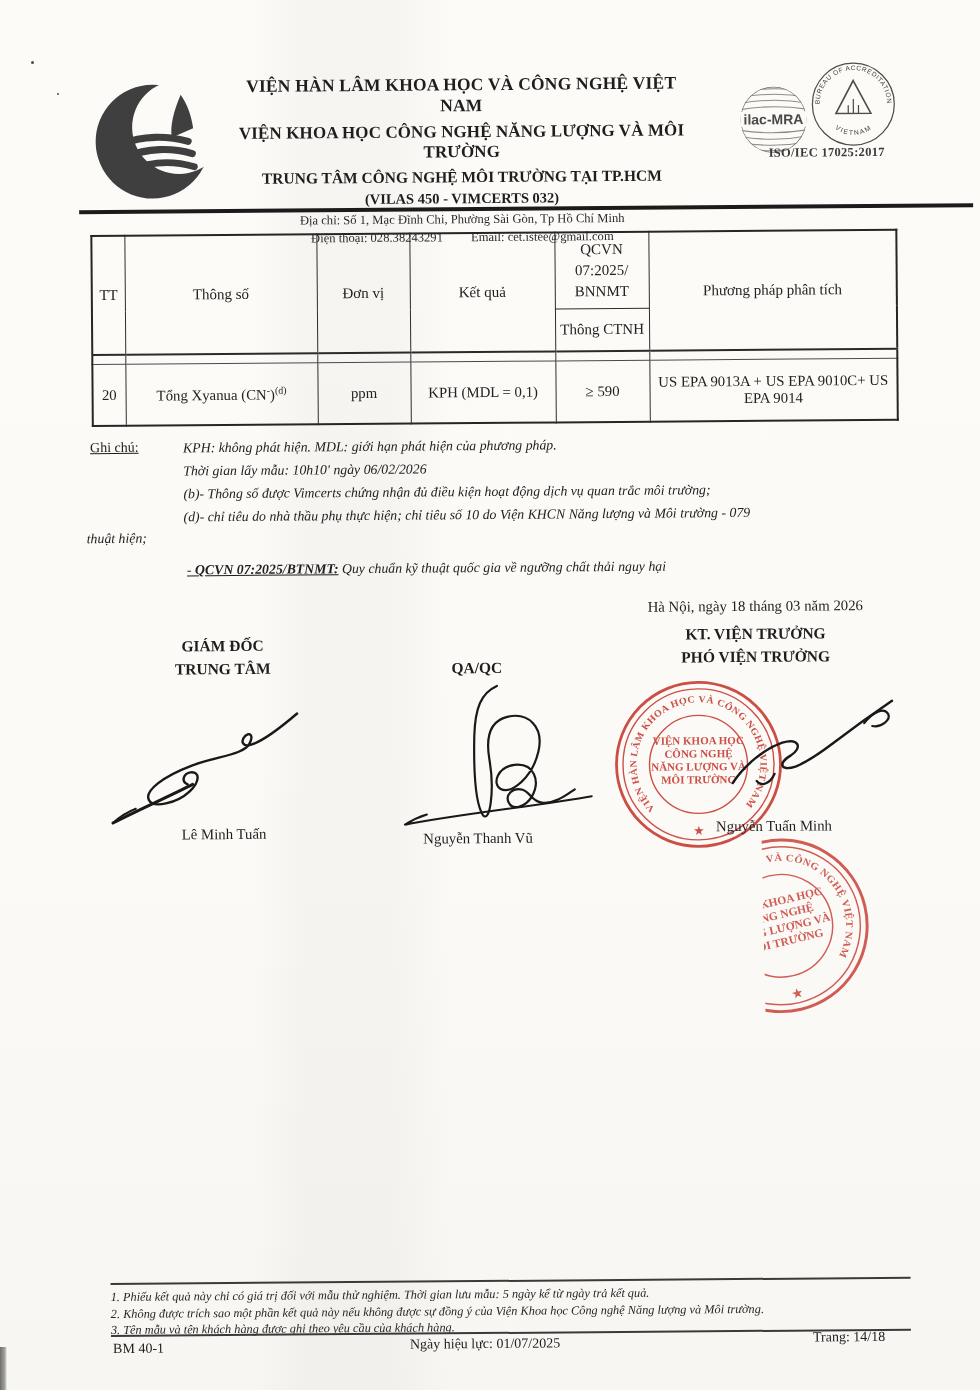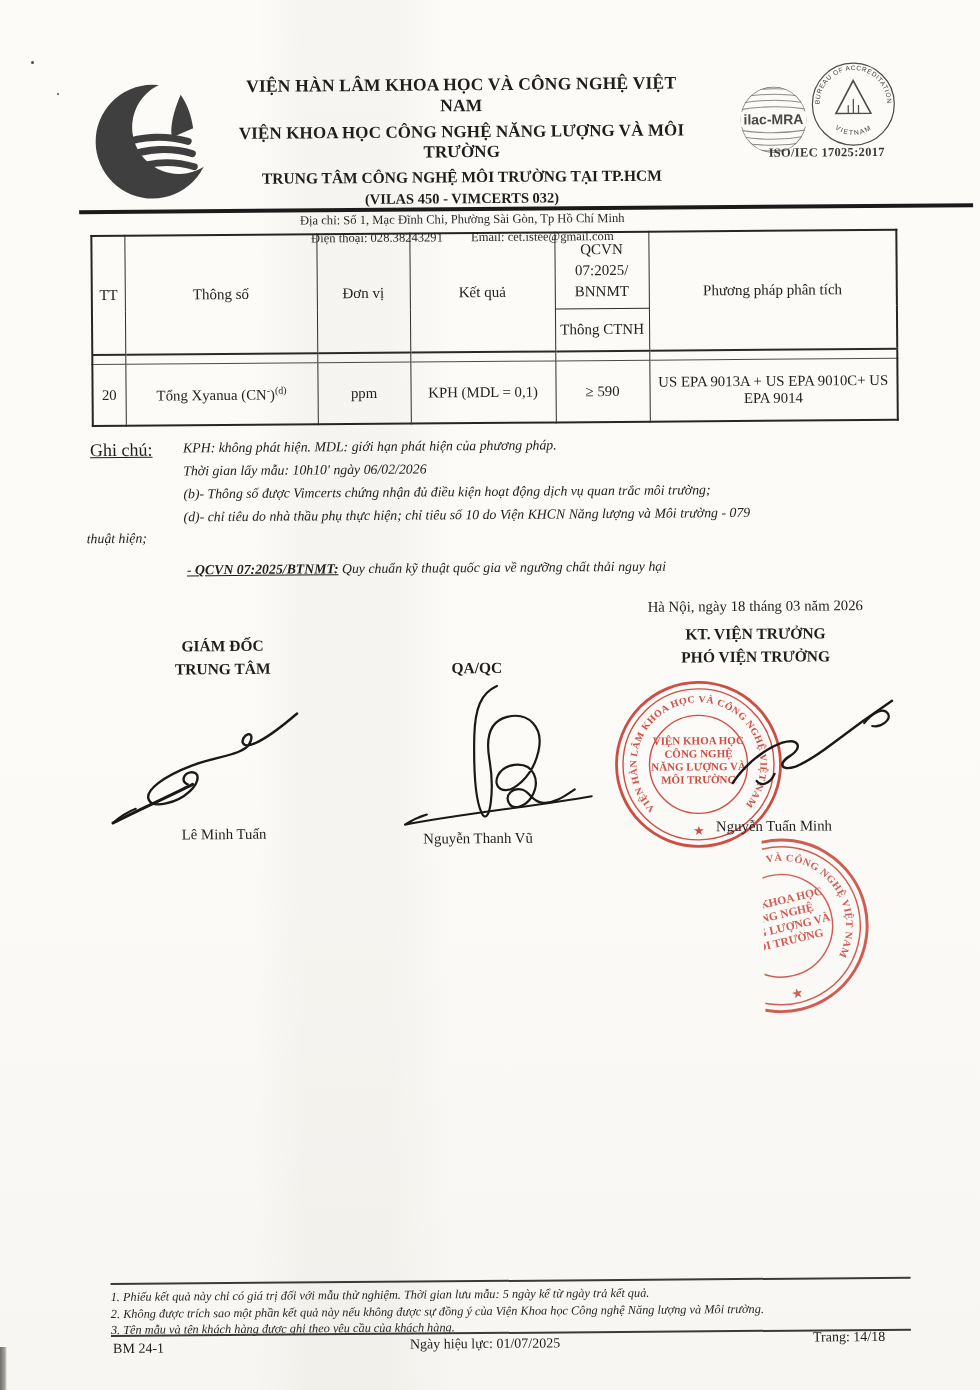--- a/index.html
+++ b/index.html
@@ -23,21 +23,21 @@
   .rule{background:#1b1b1b;height:4px;}
   
   table.rtable{border-collapse:collapse;border:2px solid #262626;table-layout:fixed;}
   table.rtable td{border:1.5px solid #2d2d2d;text-align:center;vertical-align:middle;
     font-size:15px;padding:0 4px;color:#222;}
   td.qtop{line-height:21px;}
   tr.spacer td{border-top:2.6px solid #2a2a2a;border-bottom:1.1px solid #4a4a4a;height:8px;padding:0;}
   tr.datarow td{height:60px;font-size:14.8px;}
   sup{font-size:10px;}
   
-  .gc-label{font-size:18px;text-decoration:underline;}
+  .gc-label{font-size:14px;text-decoration:underline;}
   .gc-items{font-size:13.8px;font-style:italic;line-height:23px;color:#222;}
   .gc-cont{font-size:13.8px;font-style:italic;}
   .gc-reg{font-size:13.8px;font-style:italic;}
   .gc-reg .reglab{font-weight:bold;text-decoration:underline;}
   
   .sig-date{font-size:14.8px;}
   .sig-title{font-size:15.5px;font-weight:bold;line-height:23px;}
   .sig-name{font-size:14.8px;}
   .sigpath{stroke:#191919;fill:none;stroke-linecap:round;stroke-linejoin:round;}
   
@@ -261,21 +261,21 @@
     </svg>
   </div>
 
   <div class="abs fline" style="left:106px;top:1280px;width:800px;"></div>
   <div class="abs fnotes" style="left:106px;top:1286px;width:810px;">
     <div>1. Phiếu kết quả này chỉ có giá trị đối với mẫu thử nghiệm. Thời gian lưu mẫu: 5 ngày kể từ ngày trả kết quả.</div>
     <div>2. Không được trích sao một phần kết quả này nếu không được sự đồng ý của Viện Khoa học Công nghệ Năng lượng và Môi trường.</div>
     <div>3. Tên mẫu và tên khách hàng được ghi theo yêu cầu của khách hàng.</div>
   </div>
   <div class="abs fline" style="left:106px;top:1332px;width:800px;"></div>
-  <div class="abs fsmall" style="left:108px;top:1338px;">BM 24-1</div>
+  <div class="abs fsmall" style="left:108px;top:1338px;">BM 40-1</div>
   <div class="abs ctr fsmall" style="left:330px;top:1336px;width:300px;">Ngày hiệu lực: 01/07/2025</div>
   <div class="abs fsmall" style="left:808px;top:1332px;">Trang: 14/18</div>
 
 </div>
 
 <div class="speck" style="left:31px;top:61px;width:3px;height:3px;"></div>
 <div class="speck" style="left:57px;top:93px;width:2px;height:2px;"></div>
 <div class="edge-artifact"></div>
 </div>
 

